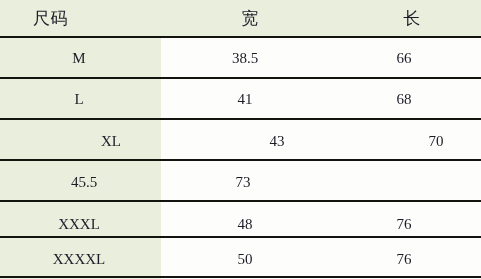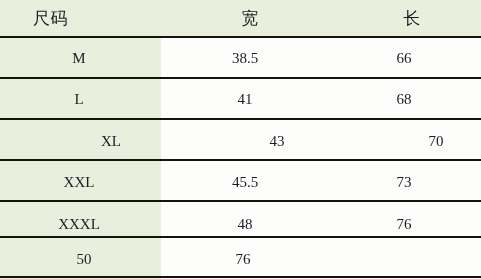--- a/index.html
+++ b/index.html
@@ -121,32 +121,32 @@
       <div class="cell c-length">68</div>
     </div>
 
     <div class="row data-row" style="top:121px;margin-left:32px;">
       <div class="cell c-size">XL</div>
       <div class="cell c-width">43</div>
       <div class="cell c-length">70</div>
     </div>
 
     <div class="row data-row" style="top:162.5px;">
-      <div class="cell c-size">XXL</div>
       <div class="cell c-width">45.5</div>
       <div class="cell c-length">73</div>
     </div>
 
     <div class="row data-row" style="top:204px;">
       <div class="cell c-size">XXXL</div>
       <div class="cell c-width">48</div>
       <div class="cell c-length">76</div>
     </div>
 
     <div class="row data-row" style="top:239px;">
+      <div class="cell c-size">XXXXL</div>
       <div class="cell c-width">50</div>
       <div class="cell c-length">76</div>
     </div>
 
   </div>
 
   <div class="hrule" style="top:36px;"></div>
   <div class="hrule" style="top:77px;"></div>
   <div class="hrule" style="top:118px;"></div>
   <div class="hrule" style="top:159px;"></div>

